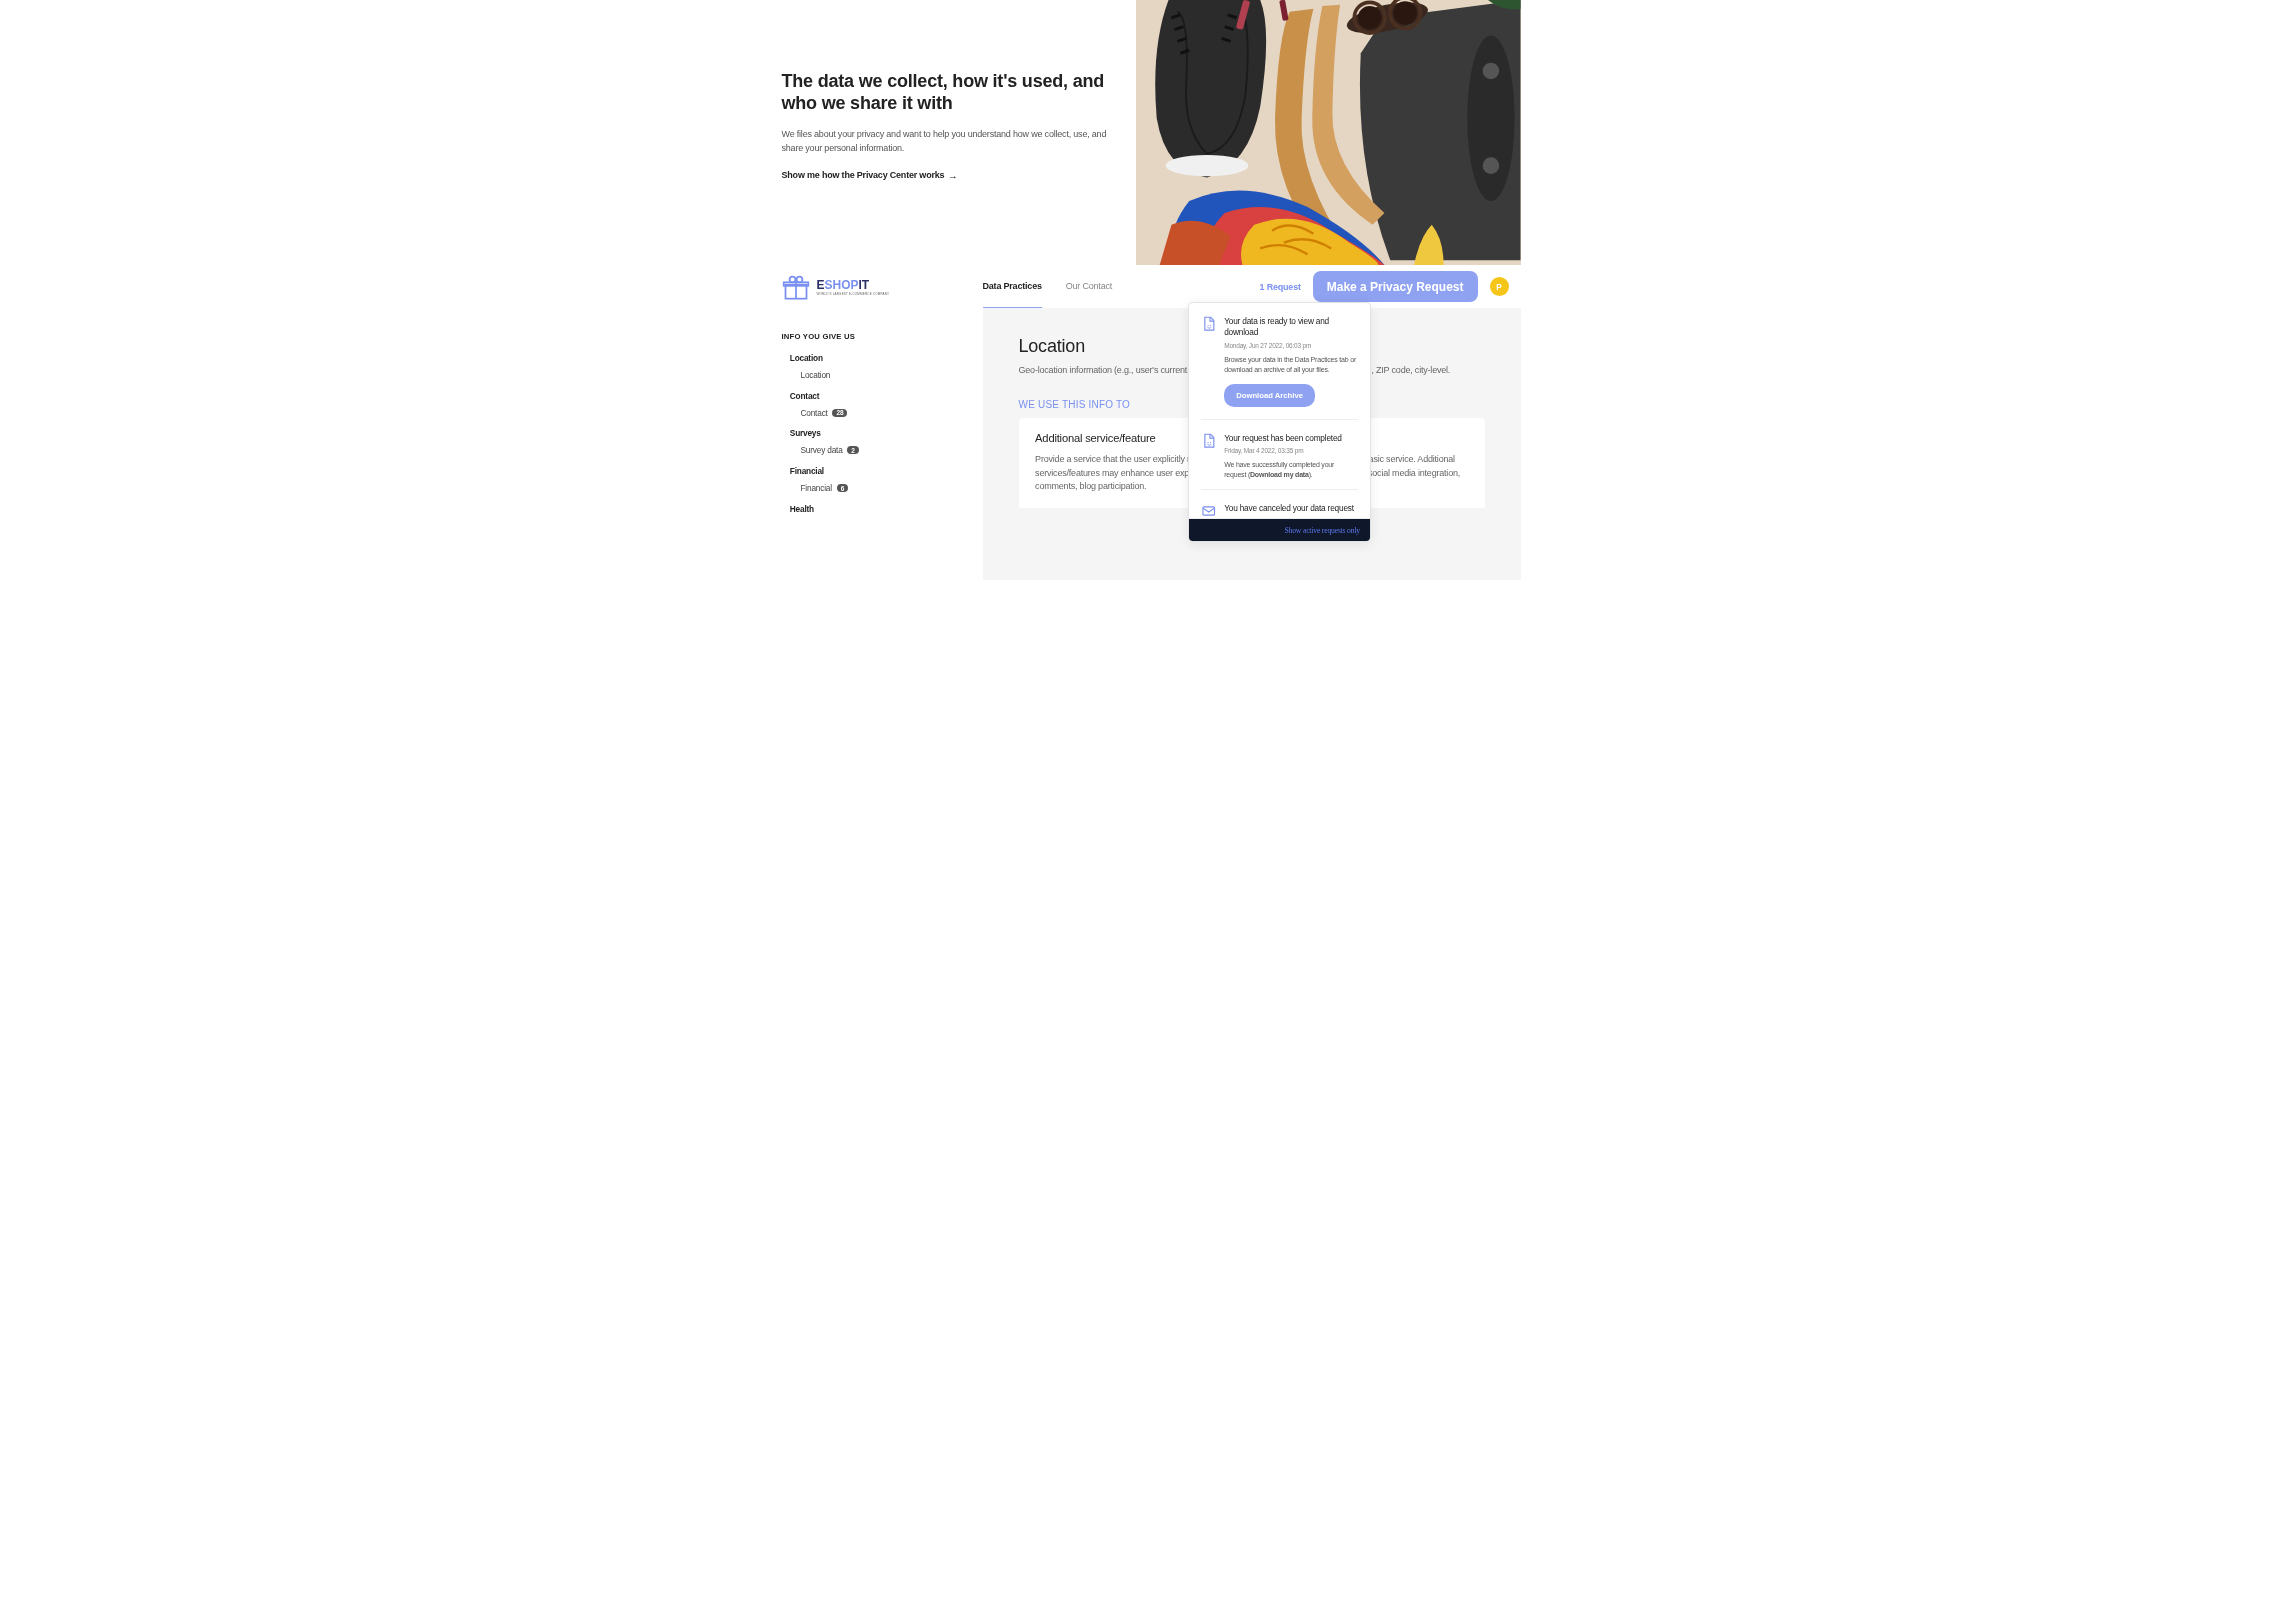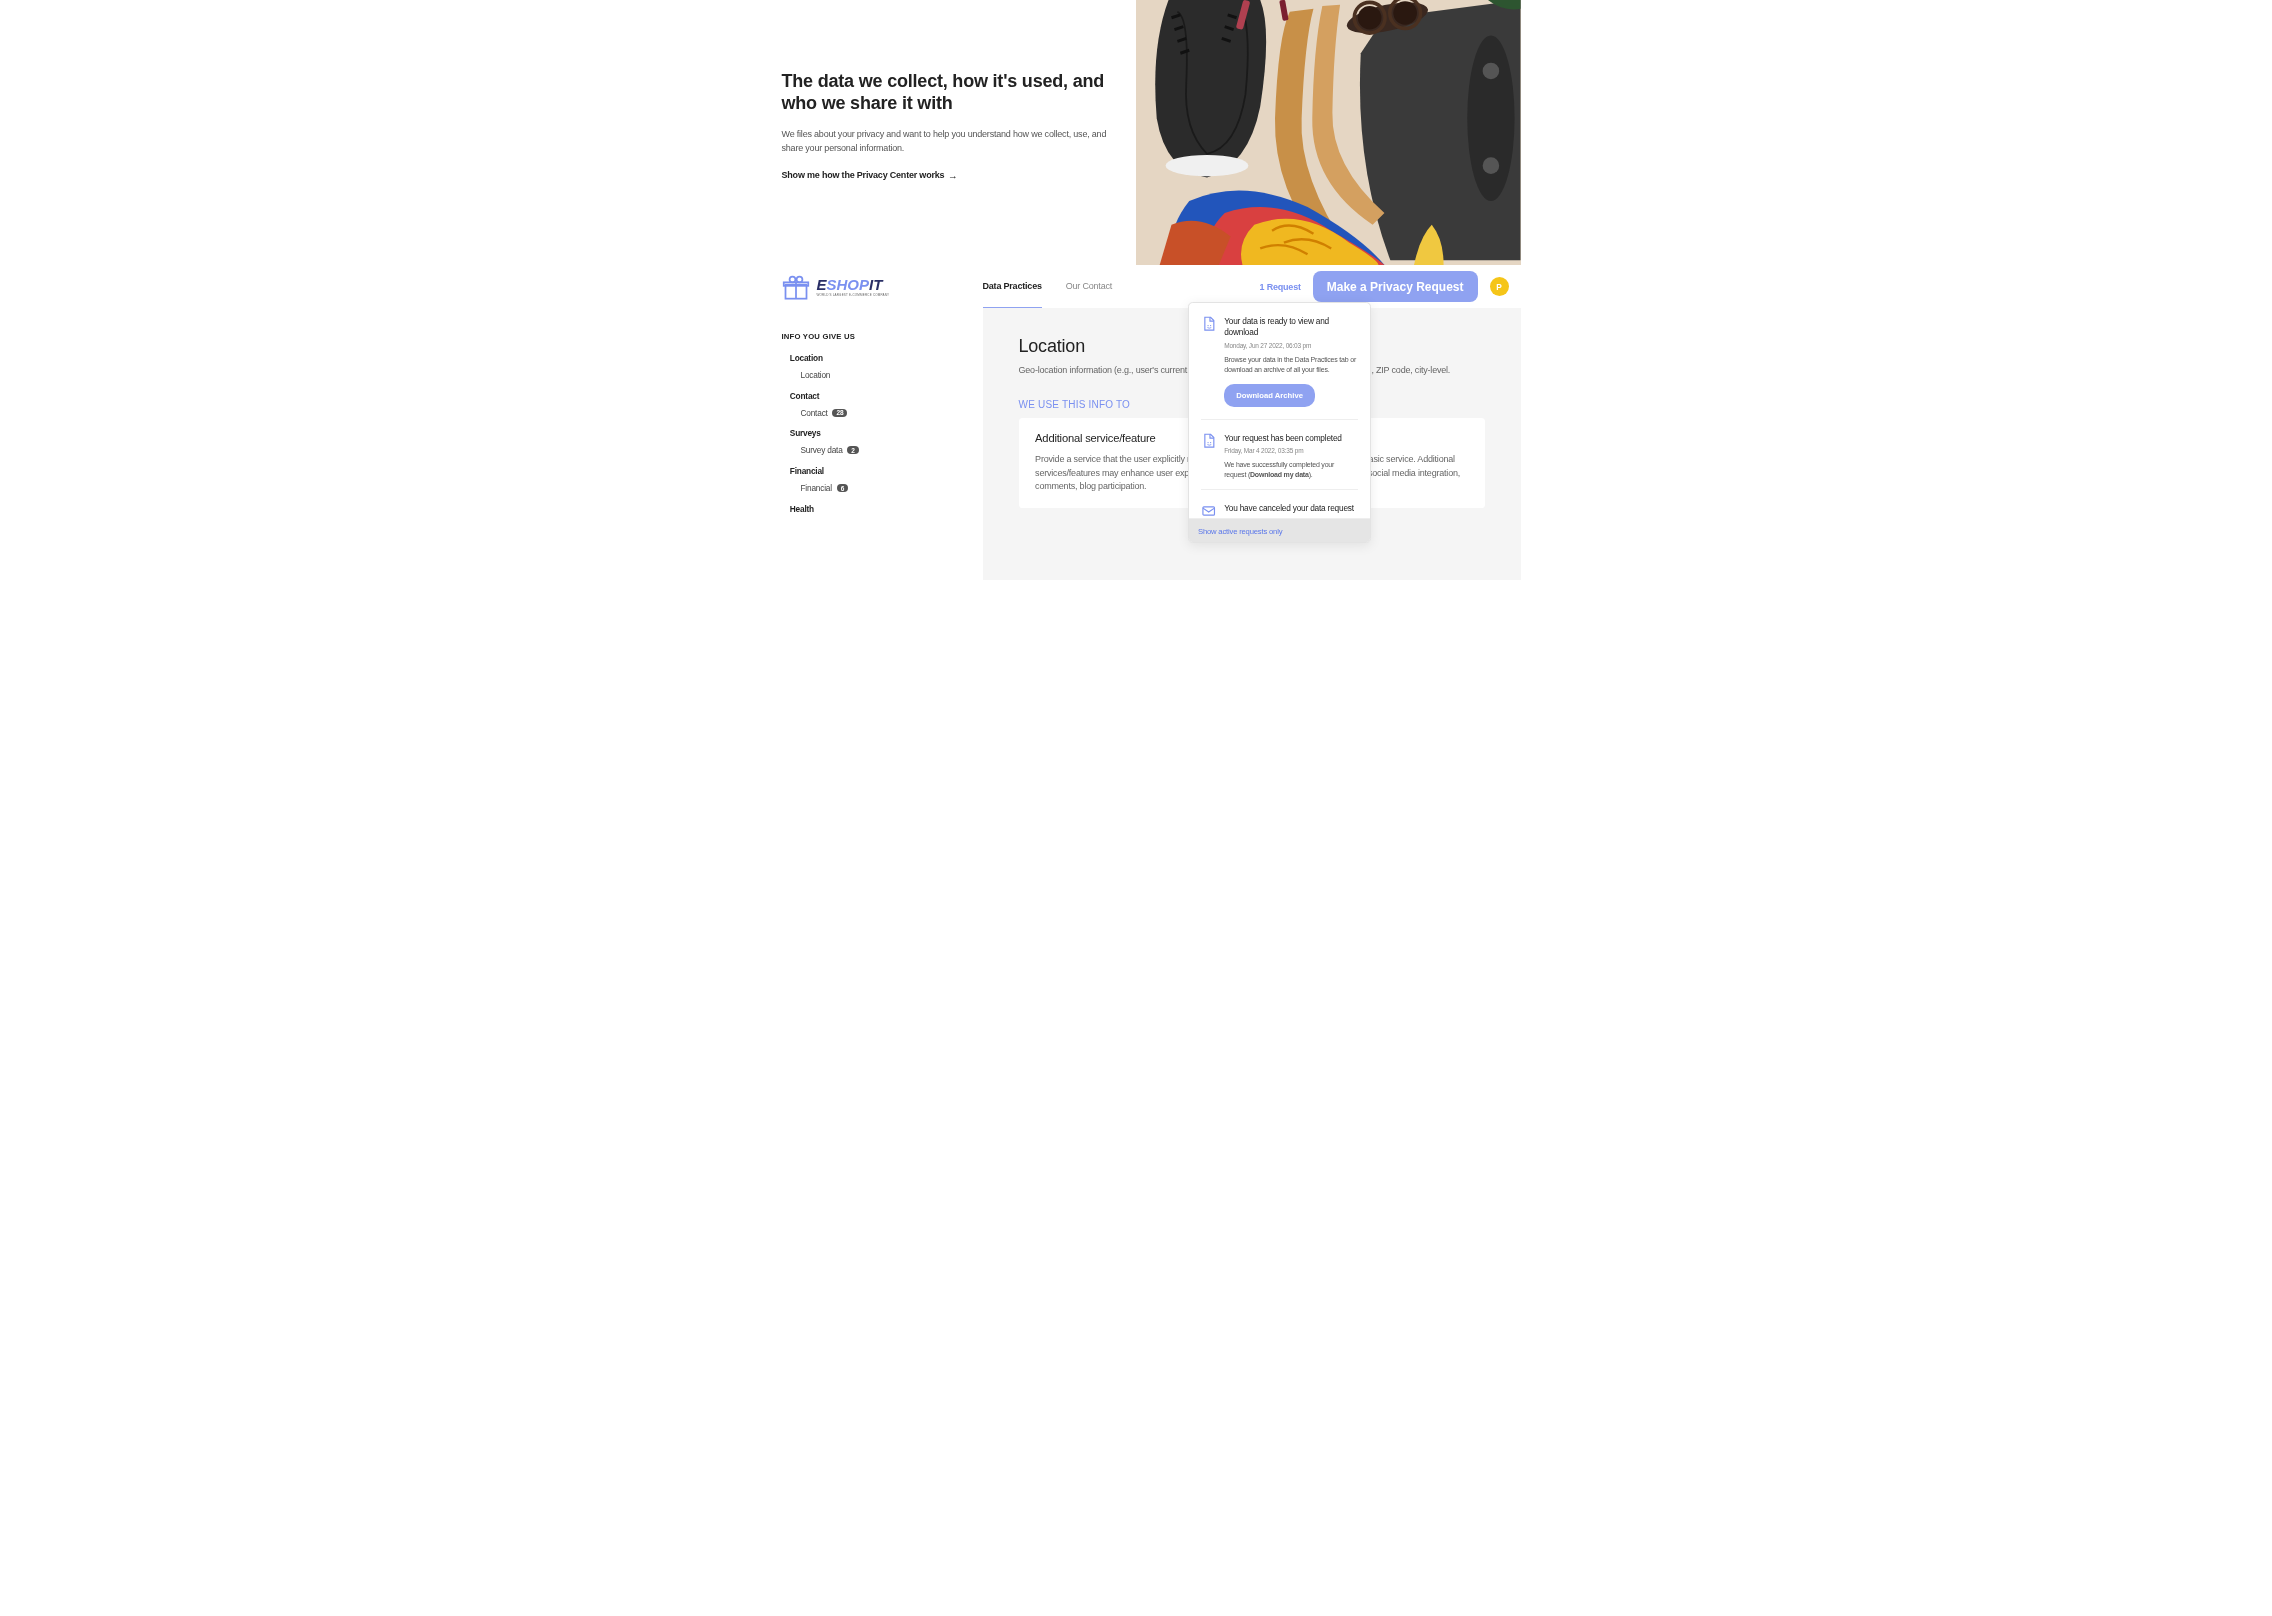--- a/index.html
+++ b/index.html
@@ -11,21 +11,21 @@
 .hero-title { font-size: 18px; font-weight: 600; line-height: 1.2; margin-bottom: 14px; color: #222; }
 .hero-body { font-size: 9px; line-height: 1.5; color: #555; margin-bottom: 14px; }
 .hero-link { font-size: 9px; font-weight: 700; color: #222; text-decoration: none; cursor: pointer; display: inline-flex; align-items: center; gap: 3.6px; }
 .hero-link .arrow { font-size: 9.5px; }
 .hero-right { width: 50%; height: 265px; position: relative; overflow: hidden; background: #e5d6c3; }
 .hero-right svg { width: 100%; height: 100%; display: block; }
 .navline { display: flex; align-items: center; height: 43px; }
 .logo-wrap { width: 231px; padding-left: 30px; display: flex; align-items: center; gap: 7px; }
 .logo-icon { width: 28px; height: 28px; }
 .logo-text { display: flex; flex-direction: column; }
-.logo-word { font-size: 15px; font-weight: 800; letter-spacing: 0; font-style: italic; }
+.logo-word { font-size: 12px; font-weight: 800; letter-spacing: 0; }
 .logo-word .e { color: #2a2f66; }
 .logo-word .shop { color: #7a90f0; }
 .logo-word .it { color: #2a2f66; }
 .logo-sub { font-size: 3px; color: #666; letter-spacing: 0.2px; }
 
 .tabs { display: flex; gap: 24px; height: 100%; align-items: center; }
 .tab { font-size: 9px; color: #888; cursor: pointer; height: 100%; display: flex; align-items: center; border-bottom: 1.8px solid transparent; font-weight: 500; }
 .tab.active { color: #222; font-weight: 600; border-bottom: 1.8px solid #8fa2f1; }
 
 .nav-right { margin-left: auto; display: flex; align-items: center; gap: 12px; padding-right: 12px; }
@@ -52,21 +52,21 @@
 .dropdown-scroll { overflow-y: auto; flex: 1; }
 .notif { display: flex; gap: 8.3px; padding: 13px 12px 0 12px; }
 .notif-icon { width: 15.4px; height: 15.4px; flex-shrink: 0; }
 .notif-body { flex: 1; }
 .notif-title { font-size: 8.3px; font-weight: 500; line-height: 1.35; margin-bottom: 3.6px; color: #222; }
 .notif-date { font-size: 6.5px; color: #888; margin-bottom: 6px; }
 .notif-text { font-size: 7px; color: #555; line-height: 1.45; margin-bottom: 8.3px; }
 .notif-text b { font-weight: 700; }
 .notif-btn { background: #8fa2f1; color: #fff; border: none; border-radius: 10px; padding: 7px 12px; font-size: 7.7px; font-weight: 600; cursor: pointer; margin-bottom: 12px; }
 .notif-sep { border-top: 0.6px solid #eee; margin: 0 12px; }
-.dropdown-footer { border-top: 0.6px solid #eee; padding: 6px 9.5px; text-align: left; background: #e5e5e5; }
+.dropdown-footer { border-top: 0.6px solid #eee; padding: 6px 9.5px; text-align: right; background: #0f172a; font-family: Liberation Serif, serif; }
 .footer-link { color: #5b77ea; font-size: 7.7px; font-weight: 500; cursor: pointer; }
 </style>
 </head>
 <body>
 
 <div class="page">
 
   <div class="hero">
     <div class="hero-left">
       <h1 class="hero-title">The data we collect, how it's used, and who we share it with</h1>

